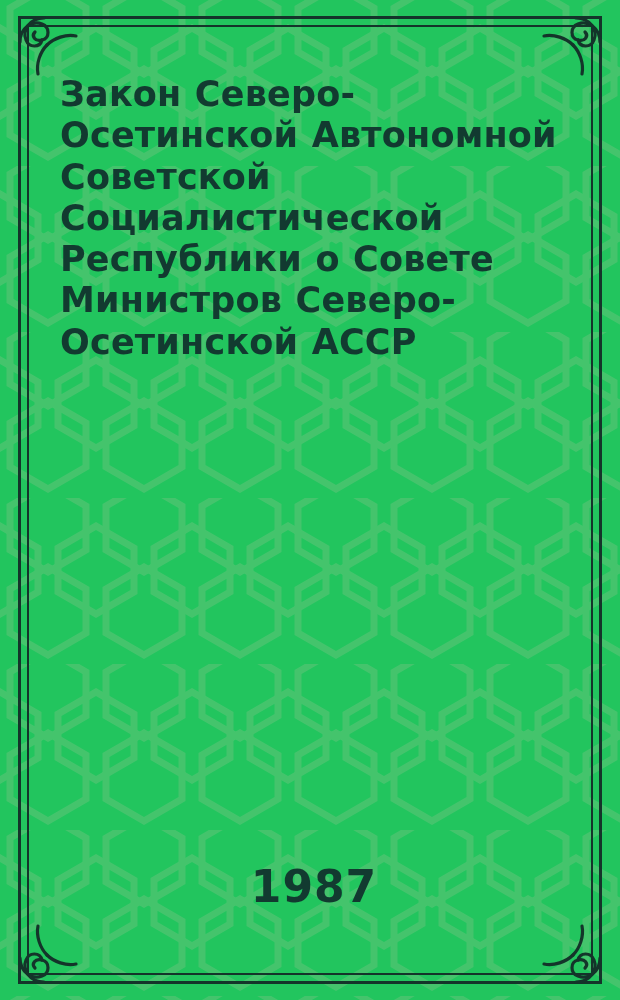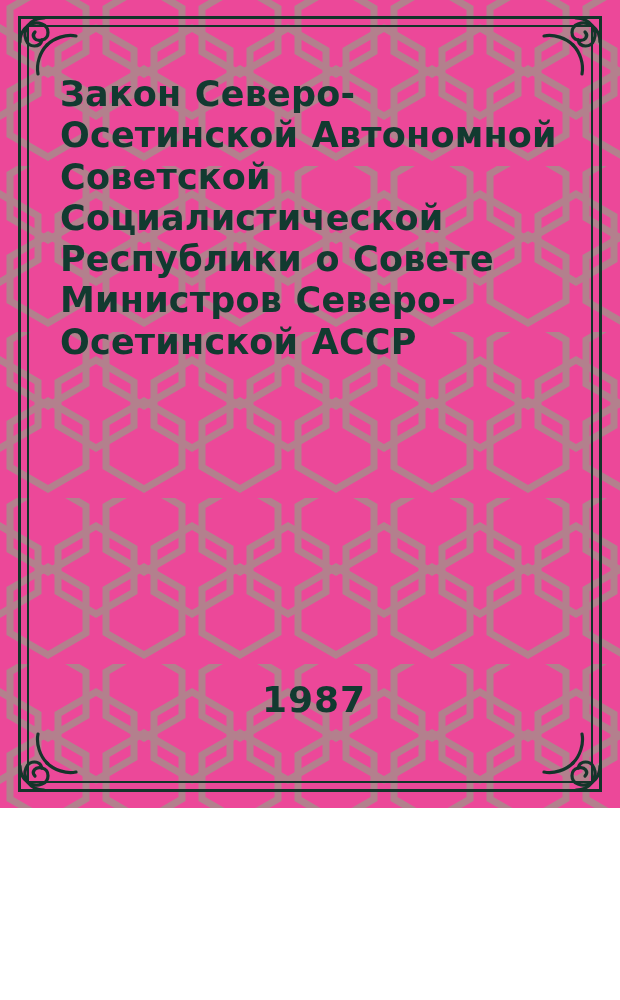--- a/index.html
+++ b/index.html
@@ -10,22 +10,22 @@
   body {
     width: 620px;
     height: 1000px;
     overflow: hidden;
     font-family: "DejaVu Sans", sans-serif;
   }
 
   .book-cover {
     position: relative;
     width: 620px;
-    height: 808px;
-    background: #ec4899;
+    height: 1000px;
+    background: #22c55e;
     overflow: hidden;
   }
 
   
   .pattern-layer {
     position: absolute;
     inset: 0;
     opacity: 0.45;
     pointer-events: none;
   }
@@ -82,21 +82,21 @@
   .year-block {
     position: absolute;
     left: 0;
     right: 0;
     bottom: 88px;
     text-align: center;
   }
   .year-text {
     display: inline-block;
     color: #123a30;
-    font-size: 36px;
+    font-size: 44px;
     font-weight: 600;
     letter-spacing: 1px;
     margin: 0;
     padding-left: 8px;
   }
 </style>
 </head>
 <body>
 
 <div class="book-cover">

